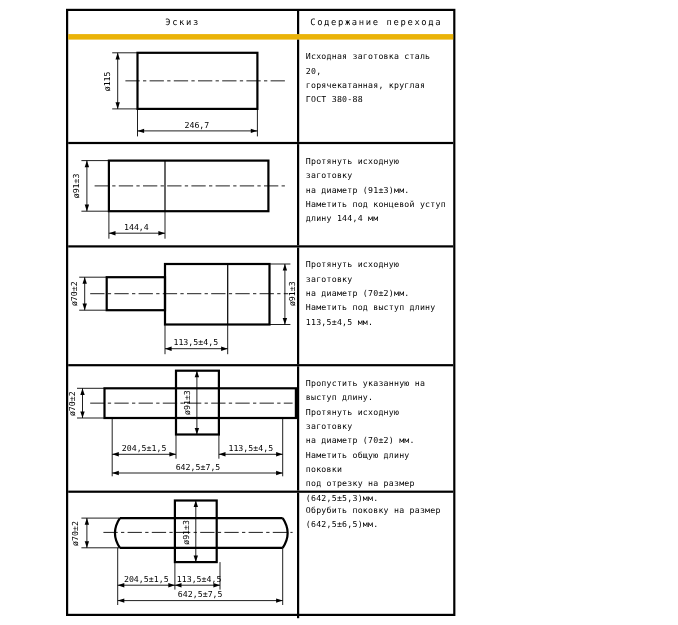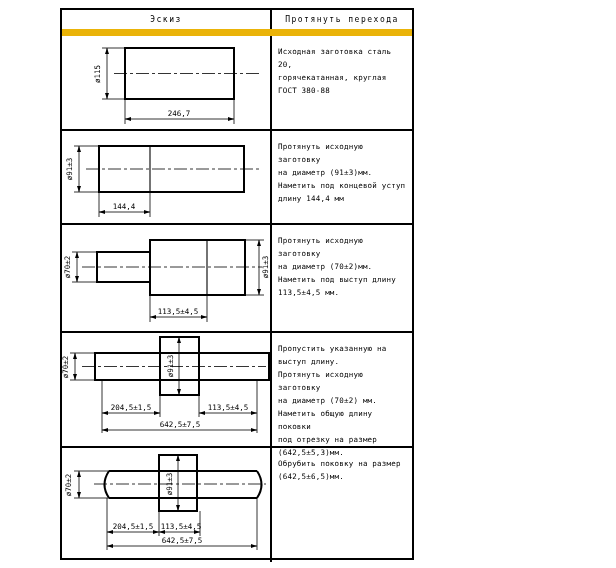--- a/index.html
+++ b/index.html
@@ -5,21 +5,21 @@
   html,body { margin:0; padding:0; background:#fff; }
   .canvas {
     position:relative; width:616px; height:568px; background:#fff; color:#000;
     font-family:"DejaVu Sans Mono", monospace;
   }
   .proc-table {
     position:absolute; left:60px; top:8px; width:354px; height:552px;
     border:2px solid #000; box-sizing:border-box;
     display:flex; flex-direction:column; background:#fff;
   }
-  .hdr { display:flex; height:26px; flex:none; border-bottom:7px solid #eab308; box-sizing:border-box; }
+  .hdr { display:flex; height:26px; flex:none; border-bottom:5px solid #eab308; box-sizing:border-box; }
   .hdr .c1 { width:210px; flex:none; border-right:2px solid #000; box-sizing:border-box;
              display:flex; align-items:center; justify-content:center; }
   .hdr .c2 { flex:1; display:flex; align-items:center; justify-content:center; }
   .hdr span { font-size:8px; letter-spacing:1.5px; white-space:nowrap; }
   .row { display:flex; flex:none; border-bottom:2px solid #000; box-sizing:border-box; }
   .row:last-child { border-bottom:none; }
   .row .sketch { width:210px; flex:none; border-right:2px solid #000; box-sizing:border-box; overflow:hidden; }
   .row .desc {
     flex:1; padding:9px 2px 0 6px; font-size:7.5px; line-height:13px;
     white-space:pre-line; letter-spacing:0.2px;
@@ -36,21 +36,21 @@
 <body>
 
 <div class="canvas">
   <div class="proc-table">
 
     <div class="hdr">
       <div class="c1">
         <span>Эскиз</span>
       </div>
       <div class="c2">
-        <span>Протянуть перехода</span>
+        <span>Содержание перехода</span>
       </div>
     </div>
 
     <div class="row" style="height:95px">
       <div class="sketch">
         <svg width="208" height="93" viewBox="0 0 208 93">
           <line class="cl" x1="52" y1="37.5" x2="200" y2="37.5"></line>
           <rect class="thick" x="63" y="12" width="109" height="51"></rect>
           <line class="thin" x1="63" y1="12" x2="40" y2="12"></line>
           <line class="thin" x1="63" y1="63" x2="40" y2="63"></line>

